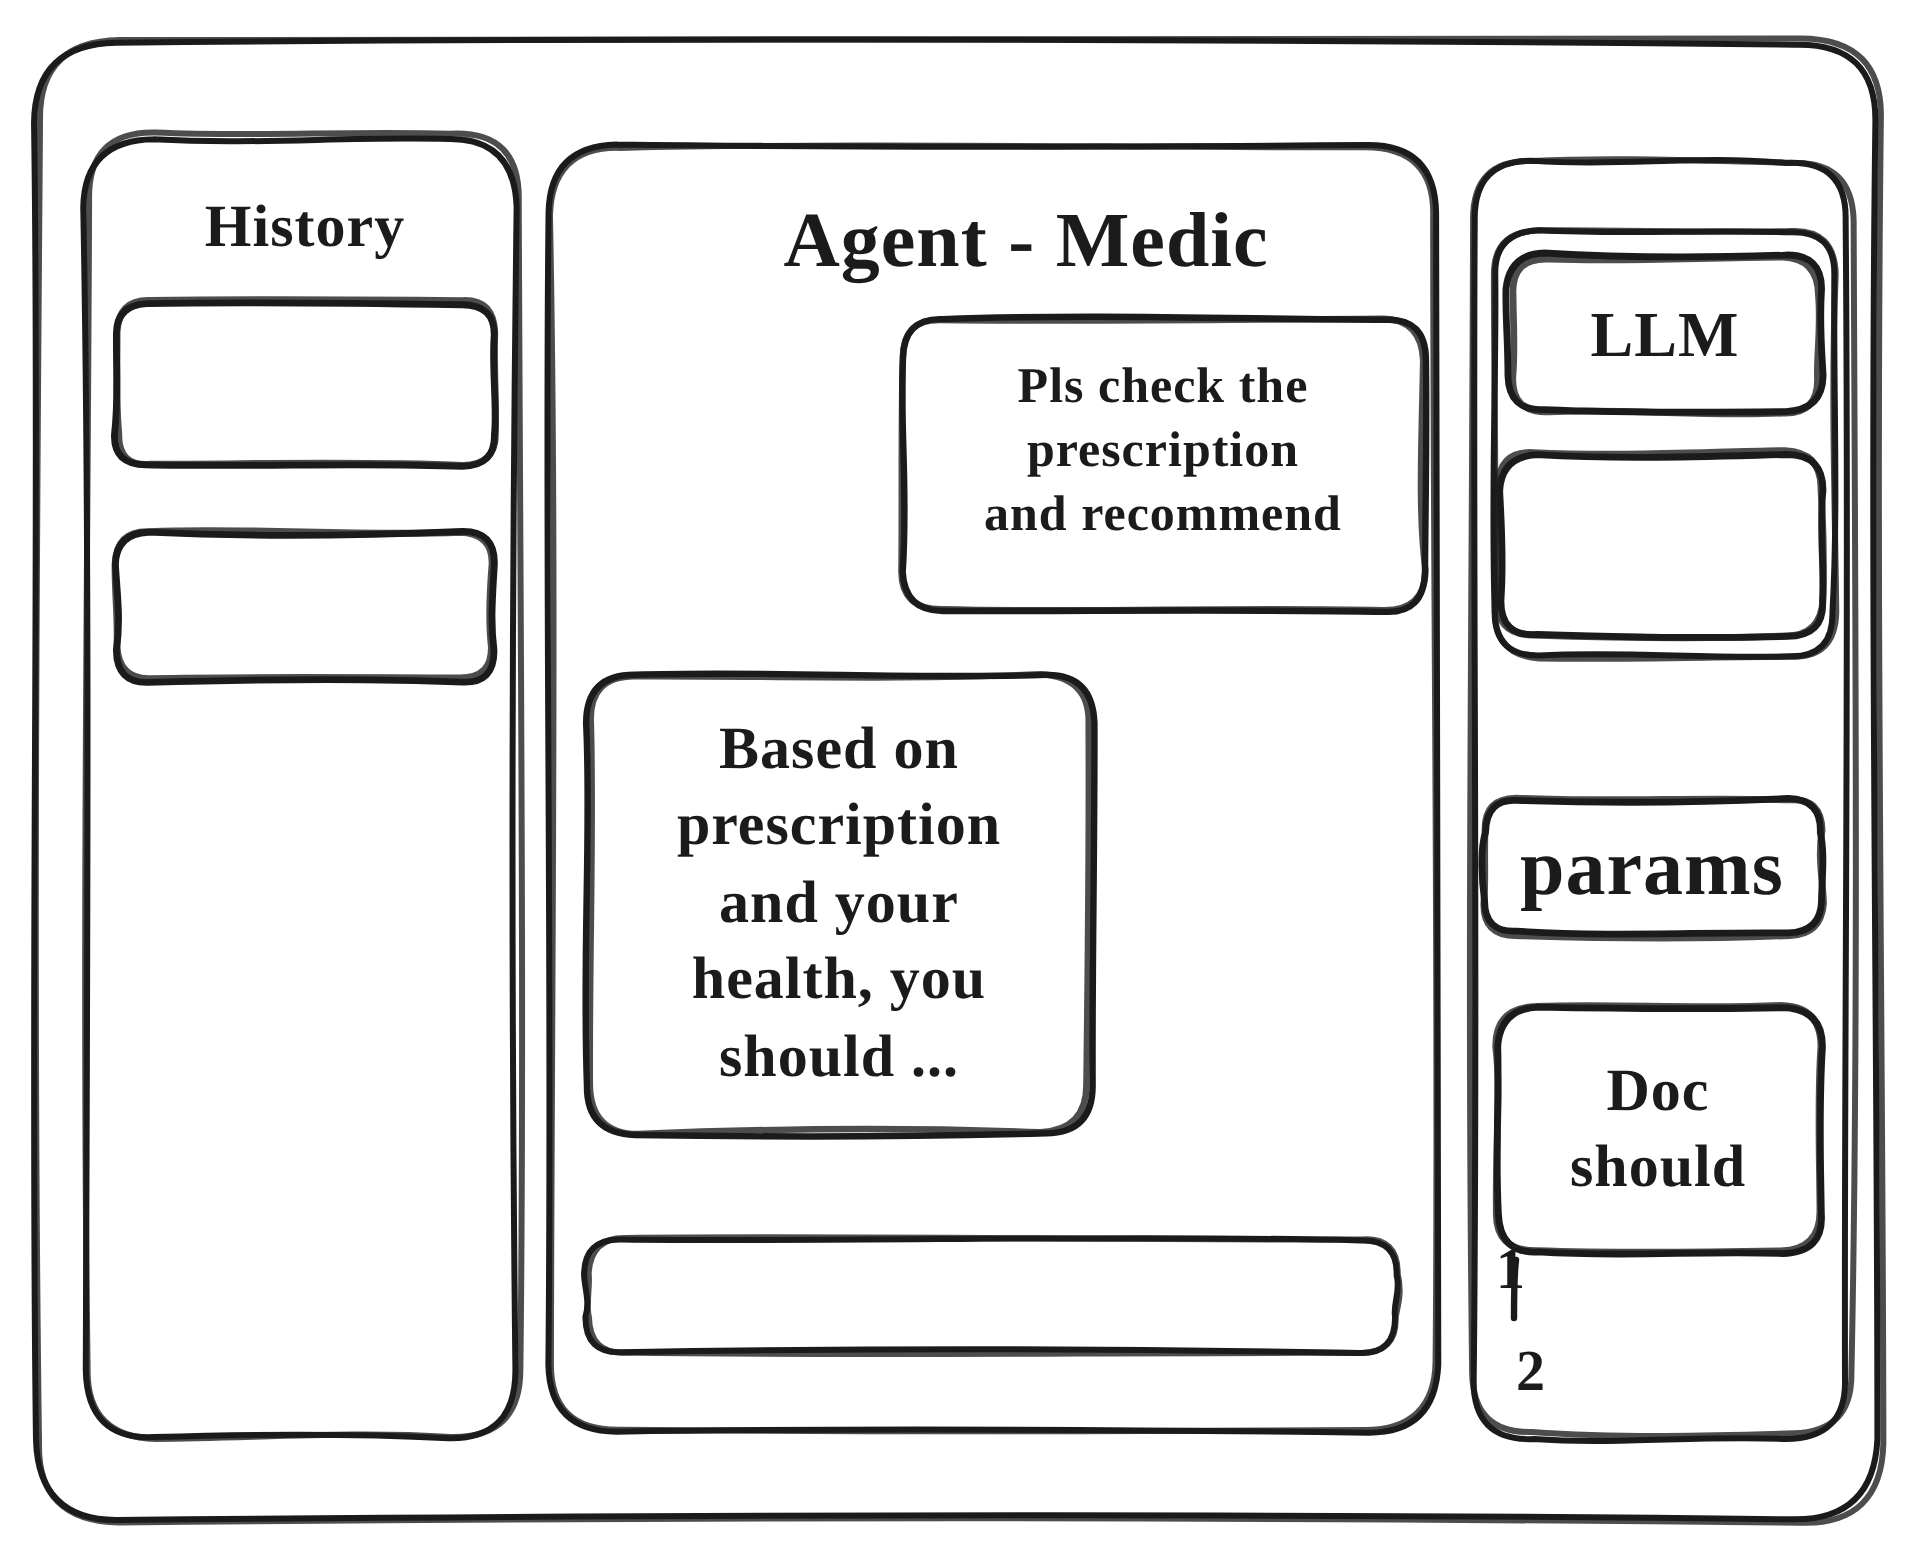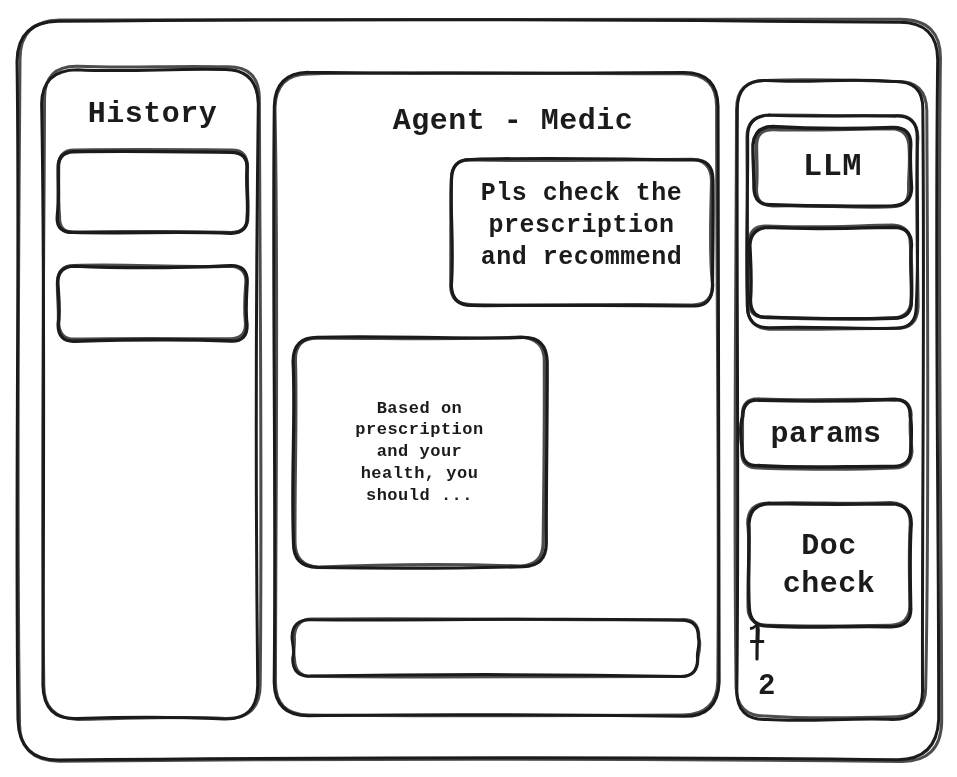--- a/index.html
+++ b/index.html
@@ -35,60 +35,60 @@
   .node {
     position: absolute;
     box-sizing: border-box;
     display: flex;
     align-items: center;
     justify-content: center;
     text-align: center;
   }
   .label {
     color: #1b1b1b;
-    font-family: Liberation Mono, monospace;
+    font-family: Liberation Serif, serif;
     font-weight: 700;
     letter-spacing: 0.5px;
     line-height: 1.28;
     white-space: pre-line;
   }
   
   #window-frame { left: 18px; top: 22px; width: 921px; height: 740px; }
 
   
   #history-panel { left: 45px; top: 68px; width: 215px; height: 650px; }
   #history-title {
     left: 45px; top: 88px; width: 215px; height: 52px;
   }
   #history-title .label { font-size: 30px; }
   #history-item-1 { left: 58px; top: 150px; width: 189px; height: 82px; }
   #history-item-2 { left: 58px; top: 266px; width: 189px; height: 74px; }
 
   
   #main-panel { left: 275px; top: 72px; width: 443px; height: 645px; }
   #agent-title { left: 275px; top: 96px; width: 443px; height: 50px; }
-  #agent-title .label { font-size: 30px; margin-left: 33px; }
+  #agent-title .label { font-size: 39px; margin-left: 33px; }
 
   #user-message { left: 452px; top: 160px; width: 259px; height: 131px; }
   #user-message .label { font-size: 25px; }
 
   #agent-message { left: 293px; top: 337px; width: 253px; height: 230px; }
-  #agent-message .label { font-size: 17px; }
+  #agent-message .label { font-size: 30px; }
 
   #composer-input { left: 293px; top: 618px; width: 407px; height: 58px; }
 
   
   #tools-panel { left: 738px; top: 80px; width: 187px; height: 638px; }
   #model-group { left: 746px; top: 114px; width: 172px; height: 216px; }
   #llm-button { left: 755px; top: 128px; width: 155px; height: 78px; }
   #ocr-button { left: 750px; top: 228px; width: 162px; height: 90px; }
   #llm-button .label, #ocr-button .label { font-size: 32px; text-align: right; }
 
   #params-button { left: 742px; top: 400px; width: 168px; height: 68px; }
-  #params-button .label { font-size: 30px; }
+  #params-button .label { font-size: 40px; }
 
   #doc-source-box { left: 748px; top: 505px; width: 162px; height: 120px; }
   #doc-source-box .label { font-size: 30px; }
 
   #doc-item-1 { left: 748px; top: 615px; width: 34px; height: 42px; justify-content: flex-start; }
   #doc-item-2 { left: 758px; top: 665px; width: 34px; height: 44px; justify-content: flex-start; }
   #doc-item-1 .label, #doc-item-2 .label { font-size: 29px; }
 </style>
 </head>
 <body>
@@ -168,21 +168,21 @@
   <div class="node" id="tools-panel"></div>
   <div class="node" id="model-group"></div>
   <div class="node" id="llm-button">
     <span class="label">LLM</span>
   </div>
   <div class="node" id="params-button">
     <span class="label">params</span>
   </div>
   <div class="node" id="doc-source-box">
     <span class="label">Doc
-check</span>
+should</span>
   </div>
   <div class="node" id="doc-item-1">
     <span class="label">1</span>
   </div>
   <div class="node" id="doc-item-2">
     <span class="label">2</span>
   </div>
 
 </div>
 

